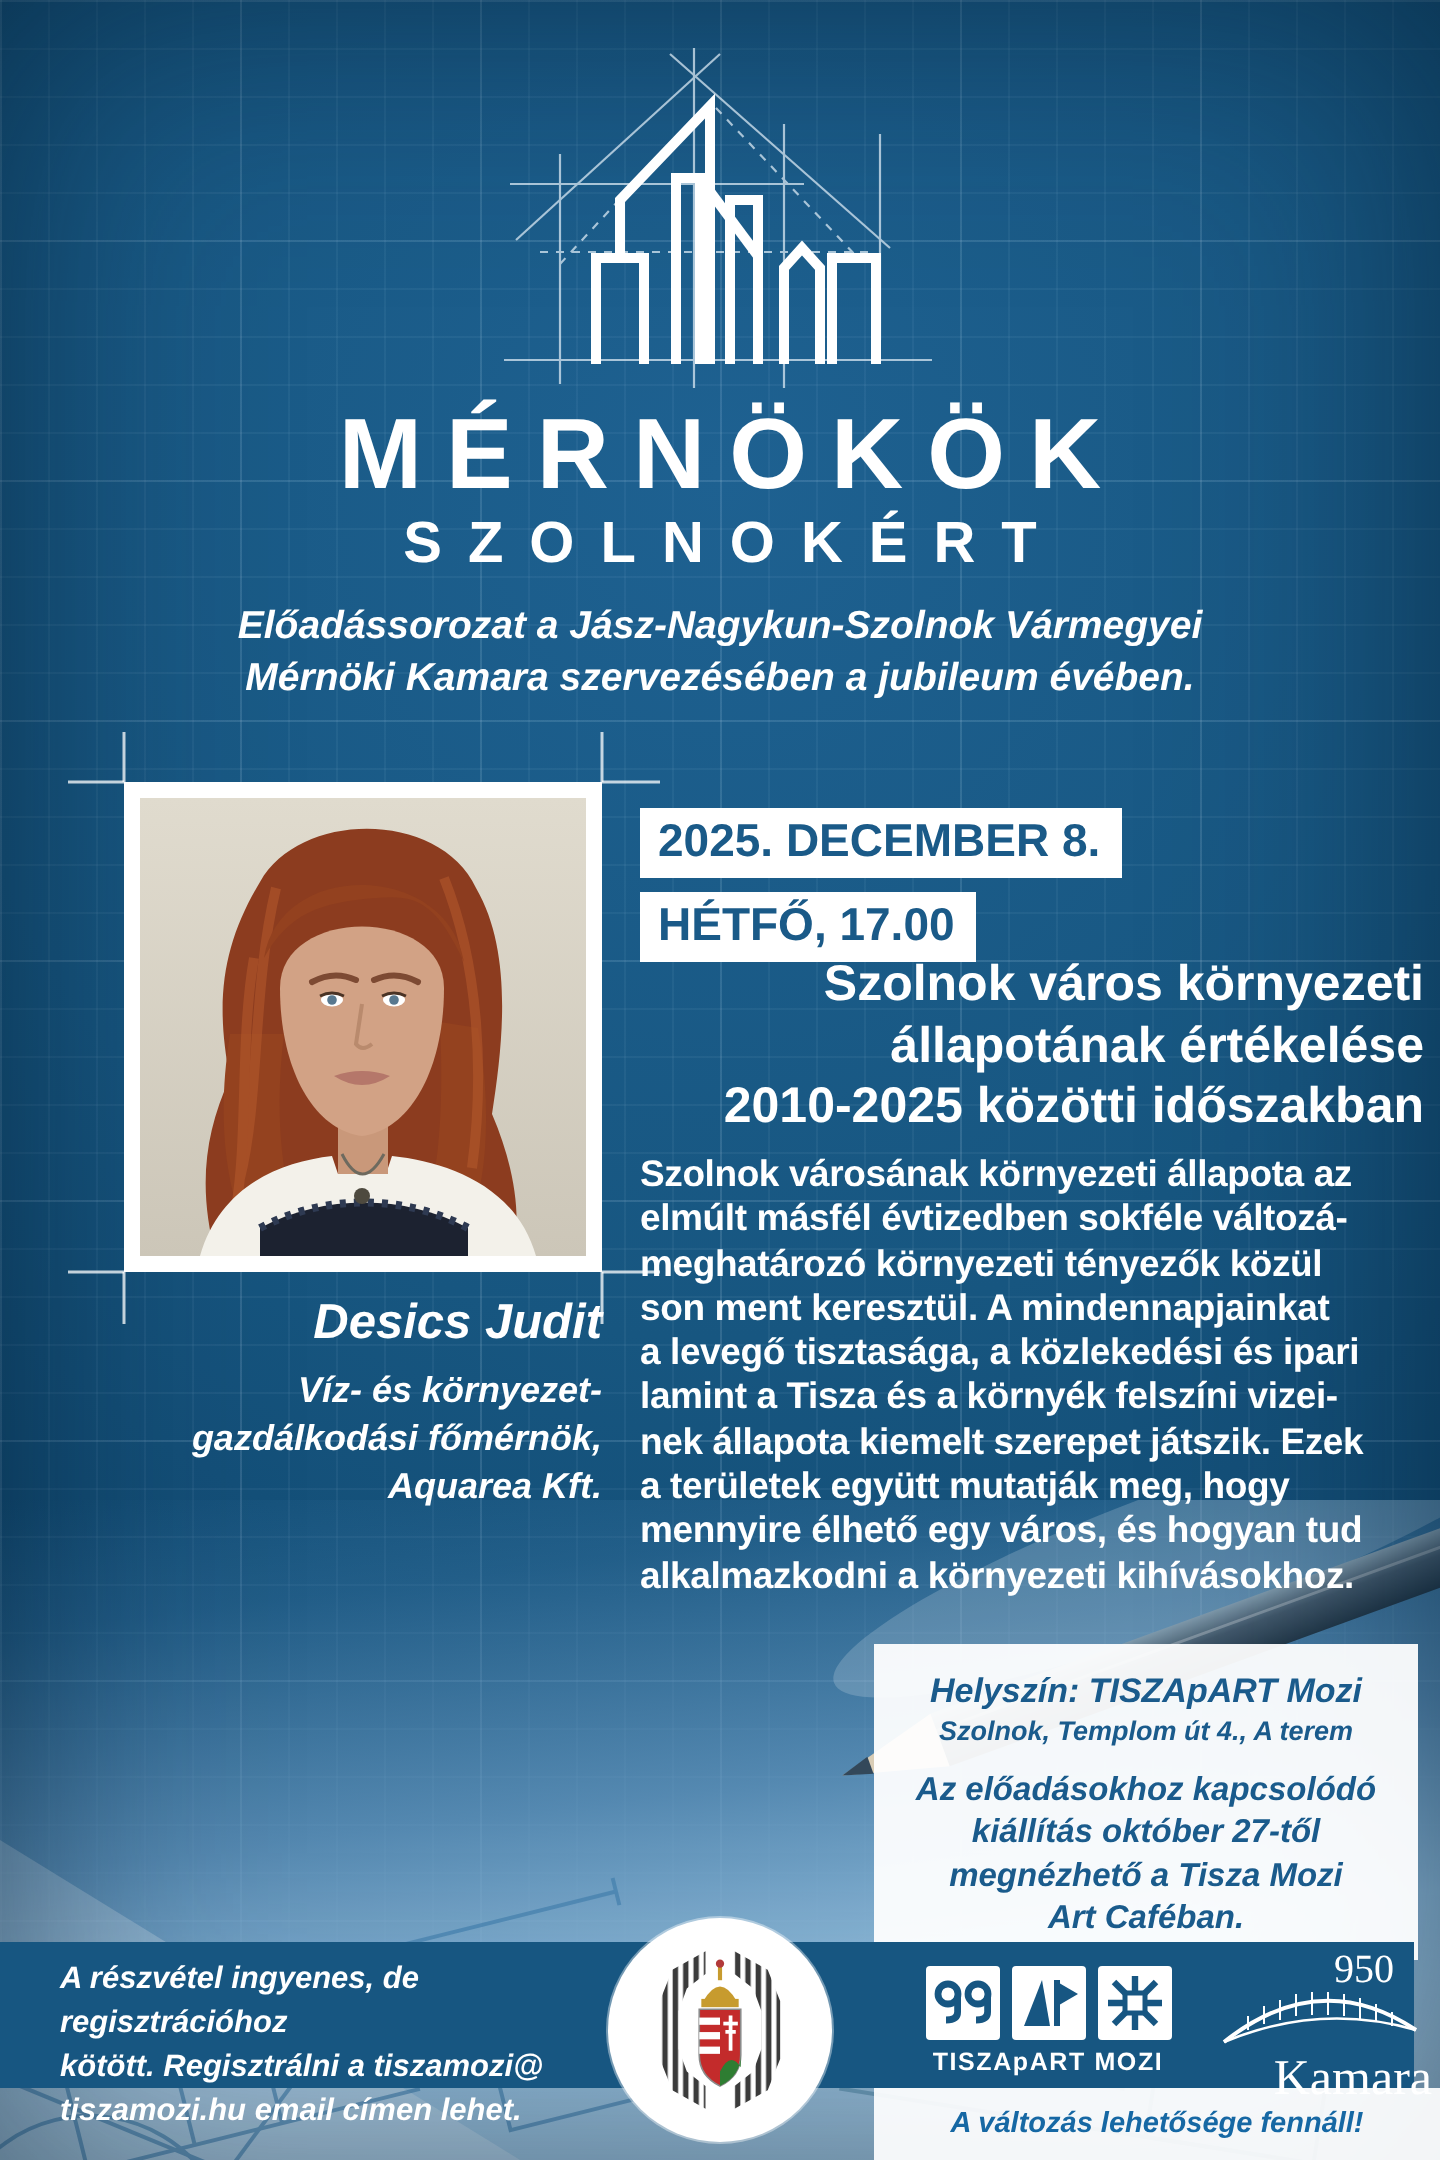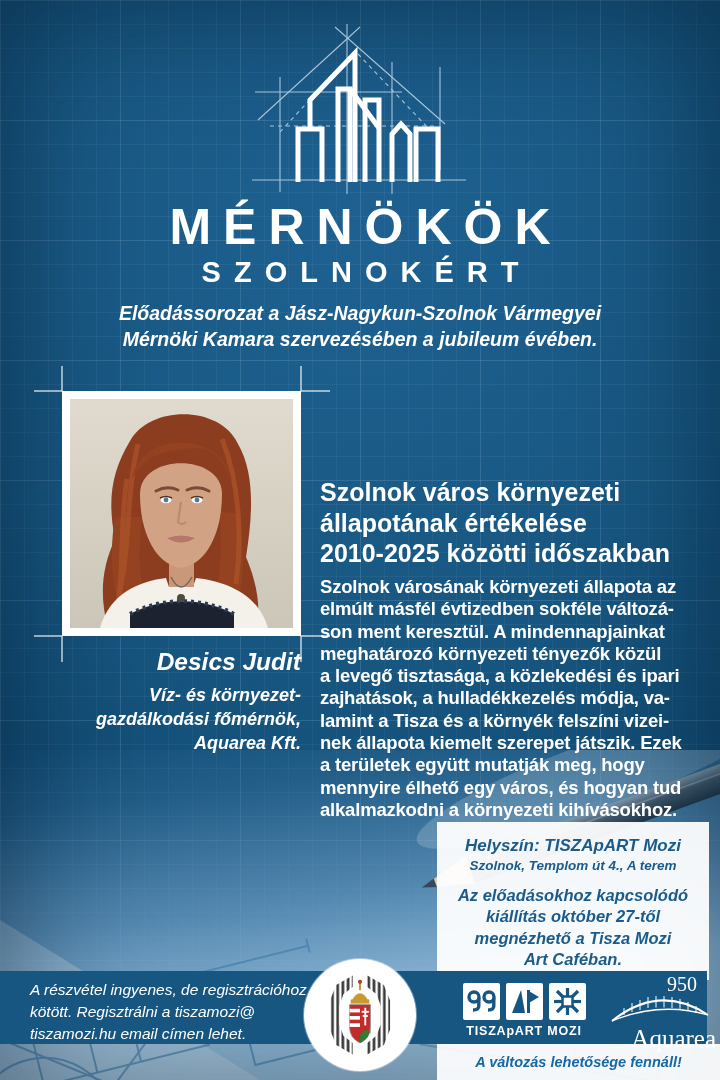--- a/index.html
+++ b/index.html
@@ -37,35 +37,35 @@
   .crop-marks{position:absolute;left:20px;top:360px;width:320px;height:312px;z-index:2;pointer-events:none;}
   .speaker{position:absolute;left:28px;top:648px;width:273px;z-index:2;text-align:right;color:#fff;font-style:italic;}
   .speaker .name{font-size:24.5px;font-weight:800;margin-bottom:8px;text-align:right;}
   .speaker .role{font-size:18px;font-weight:600;line-height:1.33;}
 
   
   .badges{position:absolute;left:320px;top:404px;z-index:2;}
   .badge{display:table;background:#fff;color:#1a5a88;font-weight:800;font-size:23px;
     padding:3px 11px 5px 9px;margin-bottom:7px;}
   .event-title{position:absolute;left:320px;top:477px;width:392px;z-index:2;color:#fff;
-    font-size:25px;font-weight:800;line-height:1.22;}
+    font-size:25px;font-weight:800;line-height:1.22;text-align:right;}
   .event-body{position:absolute;left:320px;top:576px;width:400px;z-index:2;color:#fff;
     font-size:18.5px;font-weight:700;line-height:22.3px;letter-spacing:-0.2px;}
 
   
   .venue-box{position:absolute;left:437px;top:822px;width:272px;height:158px;z-index:2;
     background:rgba(255,255,255,.94);text-align:center;color:#1a5b8c;font-style:italic;}
   .venue-title{font-size:17px;font-weight:800;margin-top:14px;}
   .venue-address{font-size:13.5px;font-weight:700;margin-top:2px;}
   .venue-exhibition{font-size:16.5px;font-weight:700;line-height:1.3;margin-top:12px;}
 
   
   .footer-band{position:absolute;left:0;top:971px;width:707px;height:73px;z-index:2;background:#175681;}
   .registration{position:absolute;left:30px;top:979px;width:290px;z-index:3;color:#fff;
-    font-style:italic;font-weight:400;font-size:15.5px;line-height:1.42;}
+    font-style:italic;font-weight:700;font-size:15.5px;line-height:1.42;}
   .chamber-logo{position:absolute;left:304px;top:959px;width:112px;height:112px;z-index:3;
     background:#fff;border-radius:50%;box-shadow:0 0 0 1px rgba(255,255,255,.4);}
   .tiszapart{position:absolute;left:460px;top:983px;width:128px;z-index:3;text-align:center;}
   .tiszapart .squares{display:flex;gap:6px;justify-content:center;}
   .tp-square{width:37px;height:37px;background:#fff;border-radius:2px;}
   .tiszapart .label{color:#fff;font-weight:800;font-size:12.5px;letter-spacing:.8px;margin-top:4px;}
   .szolnok950{position:absolute;left:604px;top:975px;width:112px;z-index:3;text-align:right;color:#fff;}
   .szolnok950 .name{font-family:"Liberation Serif",serif;font-size:25px;margin-top:-4px;}
   .slogan-strip{position:absolute;left:437px;top:1044px;width:283px;height:36px;z-index:3;
     background:rgba(255,255,255,.92);display:flex;align-items:center;justify-content:center;}
@@ -207,34 +207,37 @@
 
   <div class="speaker">
     <div class="name">Desics Judit</div>
     <div class="role">
       <div>Víz- és környezet-</div>
       <div>gazdálkodási főmérnök,</div>
       <div>Aquarea Kft.</div>
     </div>
   </div>
 
+  <div class="badges">
+    <div class="badge">2025. DECEMBER 8.</div>
+    <div class="badge">HÉTFŐ, 17.00</div>
+  </div>
 
   <div class="event-title">
     <div>Szolnok város környezeti</div>
     <div>állapotának értékelése</div>
     <div>2010-2025 közötti időszakban</div>
   </div>
 
   <div class="event-body">
     <div>Szolnok városának környezeti állapota az</div>
     <div>elmúlt másfél évtizedben sokféle változá-</div>
+    <div>meghatározó környezeti tényezők közül</div>
     <div>son ment keresztül. A mindennapjainkat</div>
-    <div>meghatározó környezeti tényezők közül</div>
     <div>a levegő tisztasága, a közlekedési és ipari</div>
-    <div>zajhatások, a hulladékkezelés módja, va-</div>
     <div>lamint a Tisza és a környék felszíni vizei-</div>
     <div>nek állapota kiemelt szerepet játszik. Ezek</div>
     <div>a területek együtt mutatják meg, hogy</div>
     <div>mennyire élhető egy város, és hogyan tud</div>
     <div>alkalmazkodni a környezeti kihívásokhoz.</div>
   </div>
 
   <div class="venue-box">
     <div class="venue-title">Helyszín: TISZApART Mozi</div>
     <div class="venue-address">Szolnok, Templom út 4., A terem</div>
@@ -328,19 +331,19 @@
         <line x1="36" y1="35" x2="36" y2="25"></line>
           <line x1="44" y1="33" x2="44" y2="22"></line>
         <line x1="52" y1="32.5" x2="52" y2="21"></line>
           <line x1="60" y1="32.5" x2="60" y2="21"></line>
         <line x1="68" y1="33" x2="68" y2="22"></line>
           <line x1="76" y1="34.5" x2="76" y2="24"></line>
         <line x1="84" y1="36" x2="84" y2="27"></line>
           <line x1="92" y1="38" x2="92" y2="31"></line>
       </g>
     </svg>
-    <div class="name">Aquarea</div>
+    <div class="name">Kamara</div>
   </div>
 
   <div class="slogan-strip">
     <span>A változás lehetősége fennáll!</span>
   </div>
 </div>
 
 </body></html>

